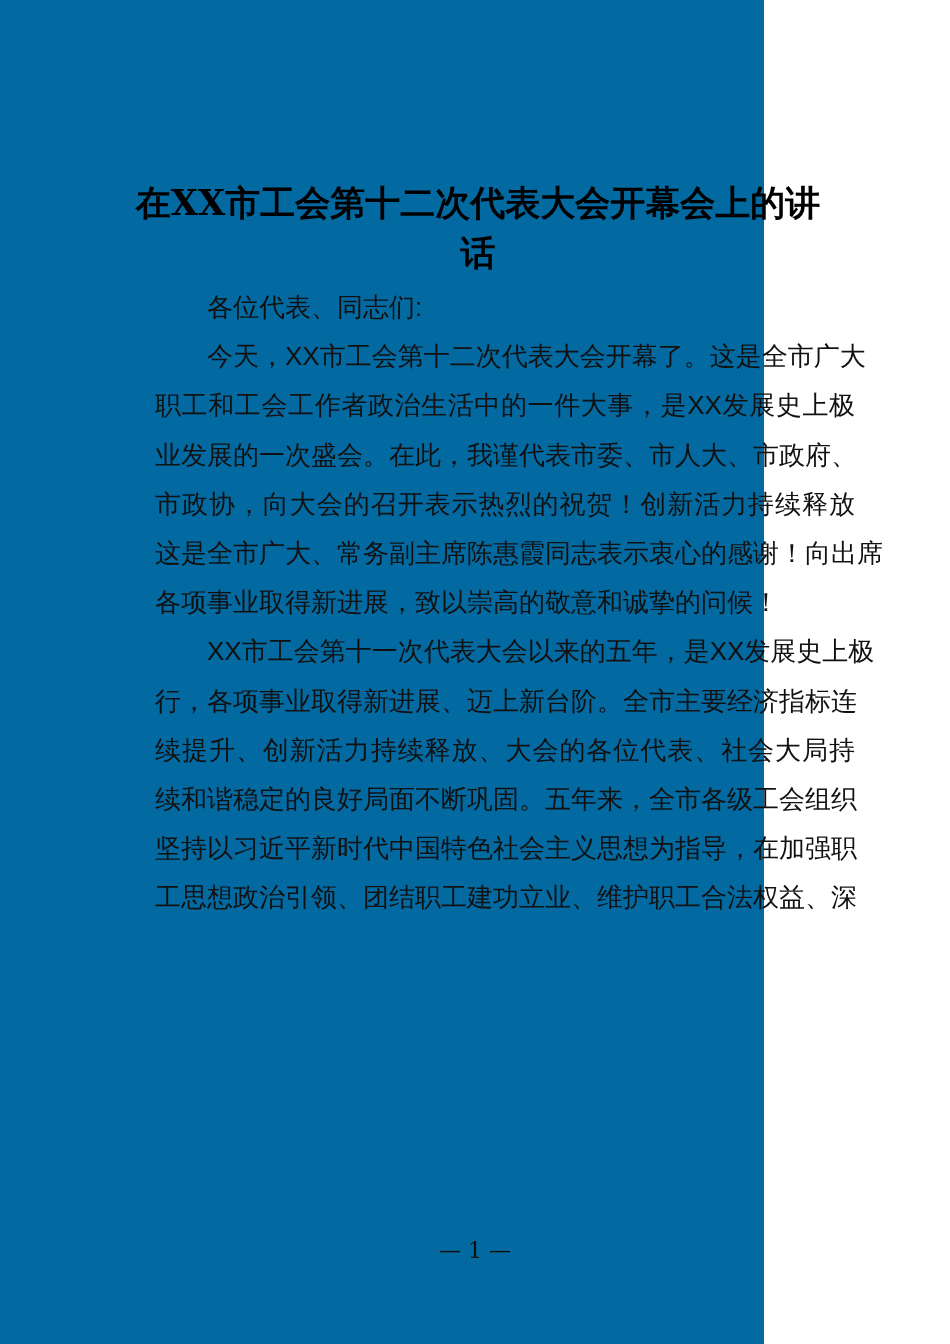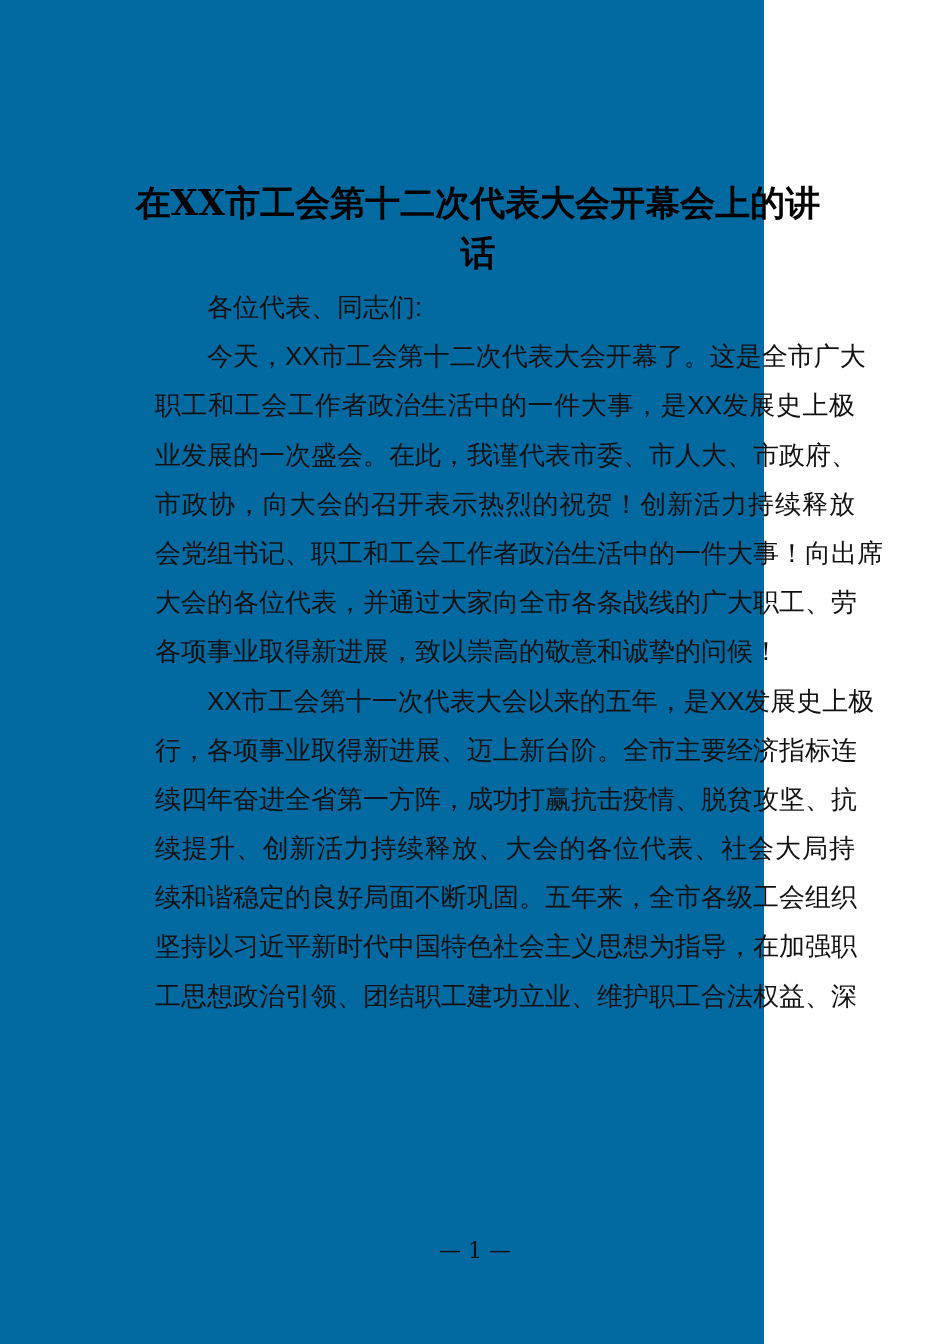--- a/index.html
+++ b/index.html
@@ -37,29 +37,27 @@
 
     <div>
       <span class="line indent last">各位代表、同志们:</span>
     </div>
 
     <div>
       <span class="line indent">今天，XX市工会第十二次代表大会开幕了。这是全市广大</span>
       <span class="line">职工和工会工作者政治生活中的一件大事，是XX发展史上极</span>
       <span class="line">业发展的一次盛会。在此，我谨代表市委、市人大、市政府、</span>
       <span class="line">市政协，向大会的召开表示热烈的祝贺！创新活力持续释放</span>
-      <span class="line">会党组书记、职工和工会工作者政治生活中的一件大事！向出席</span>
-      <span class="line">大会的各位代表，并通过大家向全市各条战线的广大职工、劳</span>
+      <span class="line">这是全市广大、常务副主席陈惠霞同志表示衷心的感谢！向出席</span>
       <span class="line last">各项事业取得新进展，致以崇高的敬意和诚挚的问候！</span>
     </div>
 
     <div>
       <span class="line indent">XX市工会第十一次代表大会以来的五年，是XX发展史上极</span>
       <span class="line">行，各项事业取得新进展、迈上新台阶。全市主要经济指标连</span>
-      <span class="line">续四年奋进全省第一方阵，成功打赢抗击疫情、脱贫攻坚、抗</span>
       <span class="line">续提升、创新活力持续释放、大会的各位代表、社会大局持</span>
       <span class="line">续和谐稳定的良好局面不断巩固。五年来，全市各级工会组织</span>
       <span class="line">坚持以习近平新时代中国特色社会主义思想为指导，在加强职</span>
       <span class="line">工思想政治引领、团结职工建功立业、维护职工合法权益、深</span>
     </div>
   </div>
 
   <div class="footer">— 1 —</div>
 </div>
 

